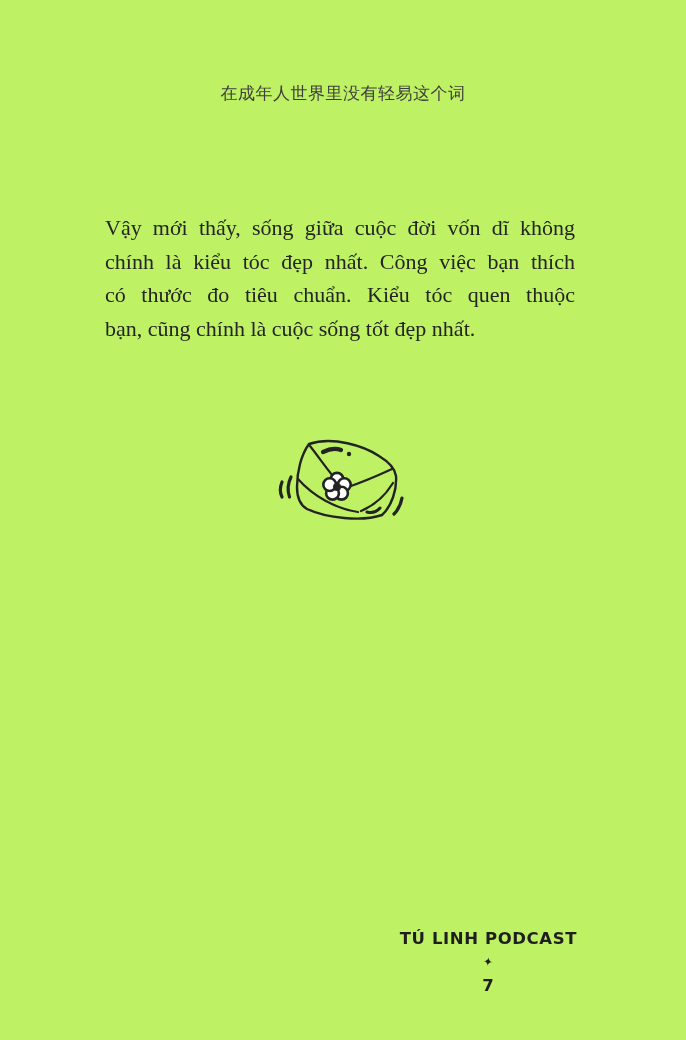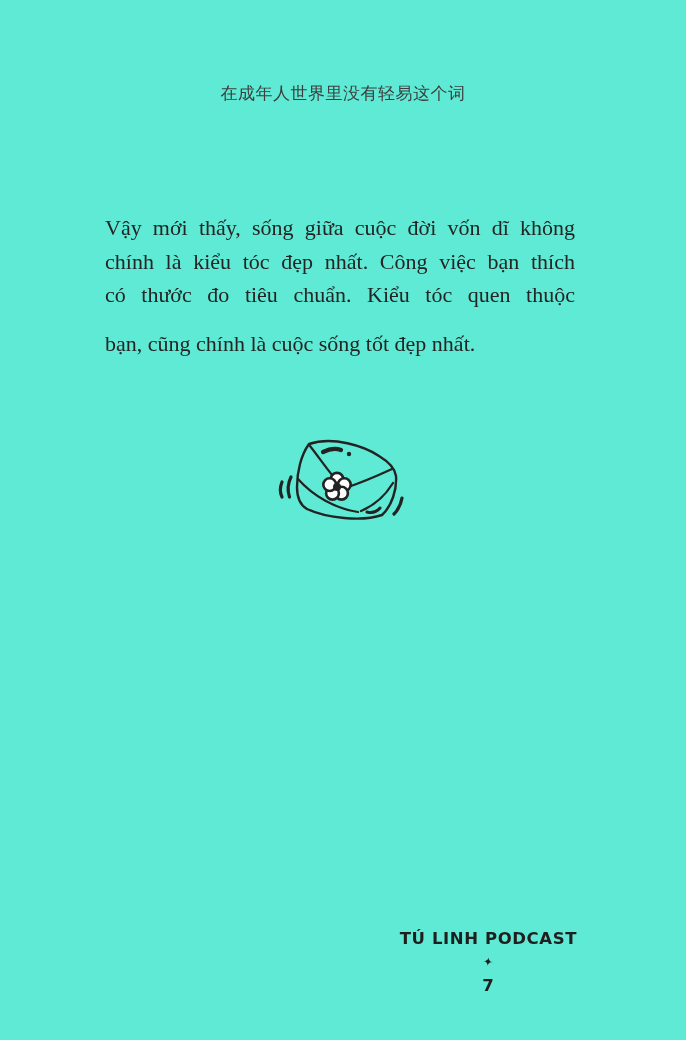--- a/index.html
+++ b/index.html
@@ -4,21 +4,21 @@
 <style>
   html, body {
     margin: 0;
     padding: 0;
     background: #ffffff;
   }
   .page {
     position: relative;
     width: 686px;
     height: 1040px;
-    background: #5eead4;
+    background: #bef264;
     overflow: hidden;
     font-family: "Liberation Serif", "DejaVu Serif", serif;
   }
 
   
   .running-head {
     position: absolute;
     top: 83px;
     left: 0;
     width: 100%;
@@ -39,21 +39,20 @@
     line-height: 33.5px;
     color: #242424;
   }
   .pline {
     text-align: justify;
     text-align-last: justify;
     white-space: normal;
   }
   .pline:last-child {
     text-align-last: left;
-    margin-top: 15px;
   }
 
   
   .illustration {
     position: absolute;
     left: 265px;
     top: 425px;
     width: 170px;
     height: 120px;
   }

